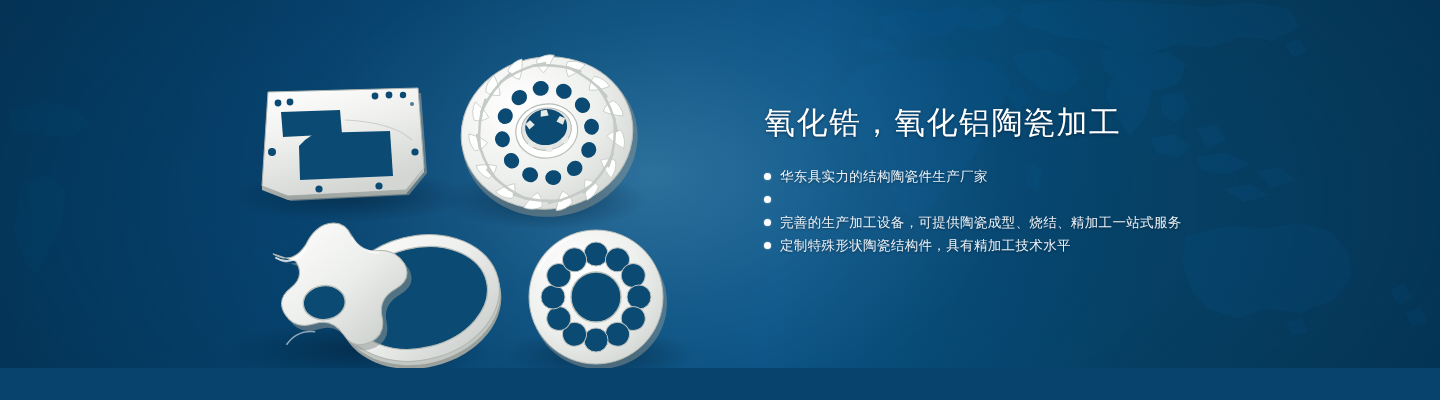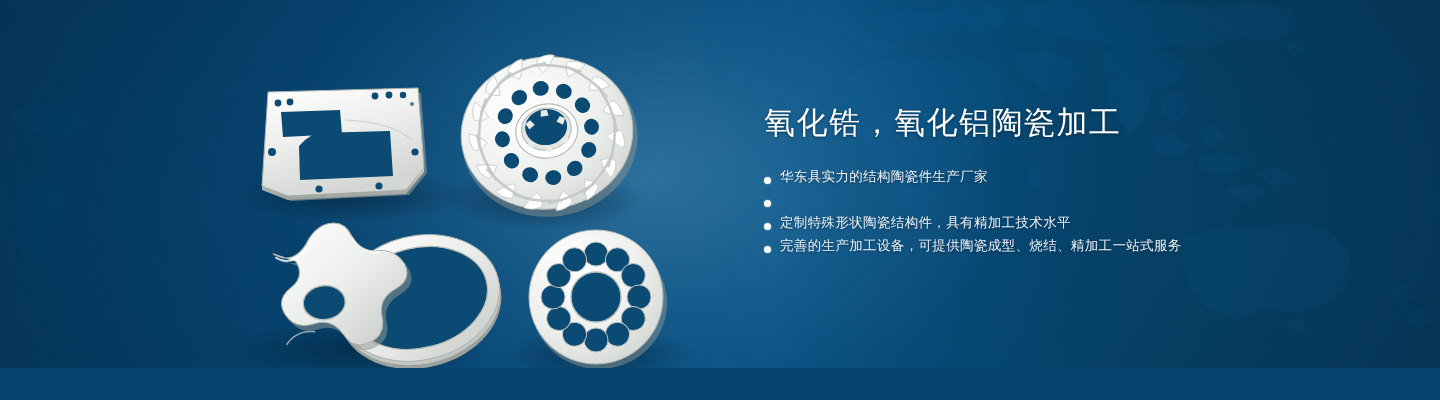--- a/index.html
+++ b/index.html
@@ -51,21 +51,21 @@
     font-size:31px;
     font-weight:400;
     letter-spacing:1.5px;
     line-height:1.25;
     margin:0 0 26px 0;
     text-shadow:0 1px 3px rgba(0,20,40,.55);
     white-space:nowrap;
   }
   .bullets{list-style:none;margin:0;padding:0;}
   .bullet{
-    display:flex;align-items:flex-end;
+    display:flex;align-items:center;
     margin:0 0 8px 0;
     height:15px;
   }
   .dot{
     width:7px;height:7px;border-radius:50%;
     background:#ffffff;flex:0 0 auto;margin-right:9px;
     box-shadow:0 0 2px rgba(255,255,255,.5);
   }
   .btxt{
     color:#eef4f9;font-size:13.5px;line-height:15px;
@@ -312,22 +312,22 @@
     <ul class="bullets">
       <li class="bullet">
         <span class="dot"></span>
         <span class="btxt">华东具实力的结构陶瓷件生产厂家</span>
       </li>
       <li class="bullet">
         <span class="dot"></span>
       </li>
       <li class="bullet">
         <span class="dot"></span>
-        <span class="btxt">定制特殊形状陶瓷结构件，具有精加工技术水平</span>
+        <span class="btxt">完善的生产加工设备，可提供陶瓷成型、烧结、精加工一站式服务</span>
       </li>
       <li class="bullet">
         <span class="dot"></span>
-        <span class="btxt">完善的生产加工设备，可提供陶瓷成型、烧结、精加工一站式服务</span>
+        <span class="btxt">定制特殊形状陶瓷结构件，具有精加工技术水平</span>
       </li>
     </ul>
   </div>
 
 </div>
 
 </body></html>

